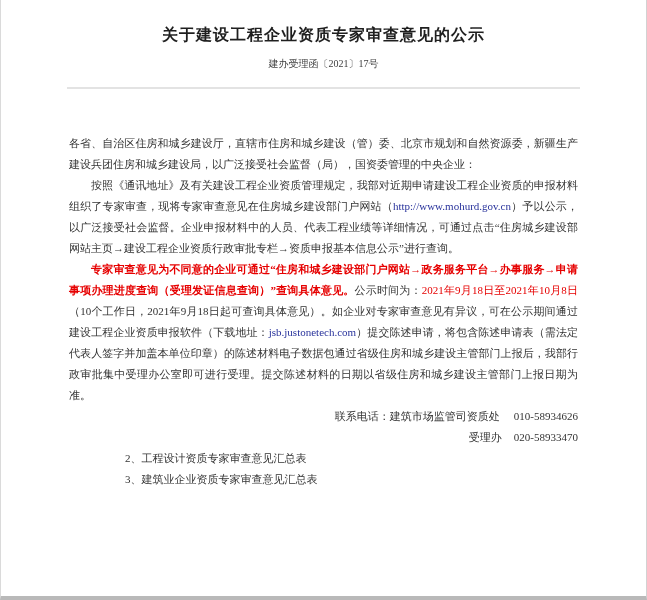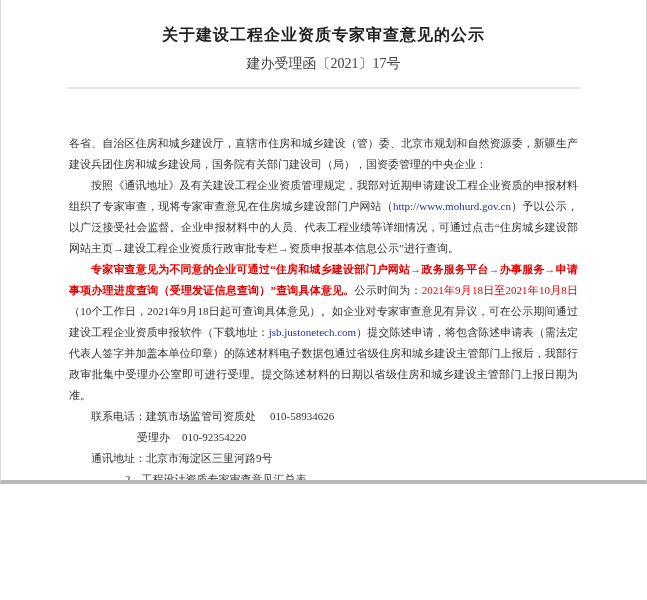--- a/index.html
+++ b/index.html
@@ -4,21 +4,21 @@
 <style>
   html, body {
     margin: 0;
     padding: 0;
     background: #ffffff;
     font-family: "Liberation Serif", "DejaVu Serif", serif;
   }
   .page {
     position: relative;
     width: 647px;
-    height: 484px;
+    height: 600px;
     box-sizing: border-box;
     background: #ffffff;
     border-left: 1px solid #dadada;
     border-right: 1px solid #d2d2d2;
     border-bottom: 4px solid #b9b9b9;
     overflow: hidden;
     font-family: Liberation Serif, serif;
   }
   .inner {
     padding: 0 68px;
@@ -28,21 +28,21 @@
     text-align: center;
     font-size: 16px;
     font-weight: bold;
     color: #1f1f1f;
     letter-spacing: 1px;
     line-height: 20px;
   }
   .doc-number {
     margin-top: 12px;
     text-align: center;
-    font-size: 14px;
+    font-size: 10px;
     color: #3d3d3d;
     line-height: 14px;
   }
   .divider {
     height: 2px;
     background: #e3e3e3;
     margin: 16px -2px 0 -2px;
   }
   .body-text {
     margin-top: 44px;
@@ -53,20 +53,21 @@
   .body-text p {
     margin: 0;
     text-align: justify;
   }
   .indent { text-indent: 2em; }
   .red-bold { color: #e60000; font-weight: bold; margin-top: 16px; }
   .red { color: #e60000; }
   .url { color: #28329b; }
   .contact-block {
     margin-top: 0;
+    text-align: right;
   }
   .contact-line {
     margin-left: 22px;
     line-height: 21px;
     color: #333333;
   }
   .contact-line.office {
     margin-left: 68px;
   }
   .num-gap { margin-left: 14px; }
@@ -82,41 +83,38 @@
 
     <div class="doc-title">关于建设工程企业资质专家审查意见的公示</div>
 
     <div class="doc-number">建办受理函〔2021〕17号</div>
 
     <div class="divider"></div>
 
     <div class="body-text">
 
       <p>
-        <span>各省、自治区住房和城乡建设厅，直辖市住房和城乡建设（管）委、北京市规划和自然资源委，新疆生产建设兵团住房和城乡建设局，国务院有关部门建设司（局），国资委管理的中央企业：</span>
+        <span>各省、自治区住房和城乡建设厅，直辖市住房和城乡建设（管）委、北京市规划和自然资源委，新疆生产建设兵团住房和城乡建设局，以广泛接受社会监督（局），国资委管理的中央企业：</span>
       </p>
 
       <p class="indent">
         <span>按照《通讯地址》及有关建设工程企业资质管理规定，我部对近期申请建设工程企业资质的申报材料组织了专家审查，现将专家审查意见在住房城乡建设部门户网站（</span><span class="url">http://www.mohurd.gov.cn</span><span>）予以公示，以广泛接受社会监督。企业申报材料中的人员、代表工程业绩等详细情况，可通过点击“住房城乡建设部网站主页→建设工程企业资质行政审批专栏→资质申报基本信息公示”进行查询。</span>
       </p>
 
       <p class="indent">
         <span class="red-bold">专家审查意见为不同意的企业可通过“住房和城乡建设部门户网站→政务服务平台→办事服务→申请事项办理进度查询（受理发证信息查询）”查询具体意见。</span><span>公示时间为：</span><span class="red">2021年9月18日至2021年10月8日</span><span>（10个工作日，2021年9月18日起可查询具体意见）。如企业对专家审查意见有异议，可在公示期间通过建设工程企业资质申报软件（下载地址：</span><span class="url">jsb.justonetech.com</span><span>）提交陈述申请，将包含陈述申请表（需法定代表人签字并加盖本单位印章）的陈述材料电子数据包通过省级住房和城乡建设主管部门上报后，我部行政审批集中受理办公室即可进行受理。提交陈述材料的日期以省级住房和城乡建设主管部门上报日期为准。</span>
       </p>
 
 
       <div class="contact-block">
         <div class="contact-line">
           <span>联系电话：</span><span>建筑市场监管司资质处</span><span class="num-gap">010-58934626</span>
         </div>
         <div class="contact-line office">
-          <span>受理办</span><span class="dept-gap">010-92354220</span>
-        </div>
-        <div class="contact-line">
-          <span>通讯地址：</span><span>北京市海淀区三里河路9号</span>
+          <span>受理办</span><span class="dept-gap">020-58933470</span>
         </div>
       </div>
 
       <div class="attachments">
         <div class="att-item">
           <span>2、工程设计资质专家审查意见汇总表</span>
         </div>
         <div class="att-item">
           <span>3、建筑业企业资质专家审查意见汇总表</span>
         </div>

